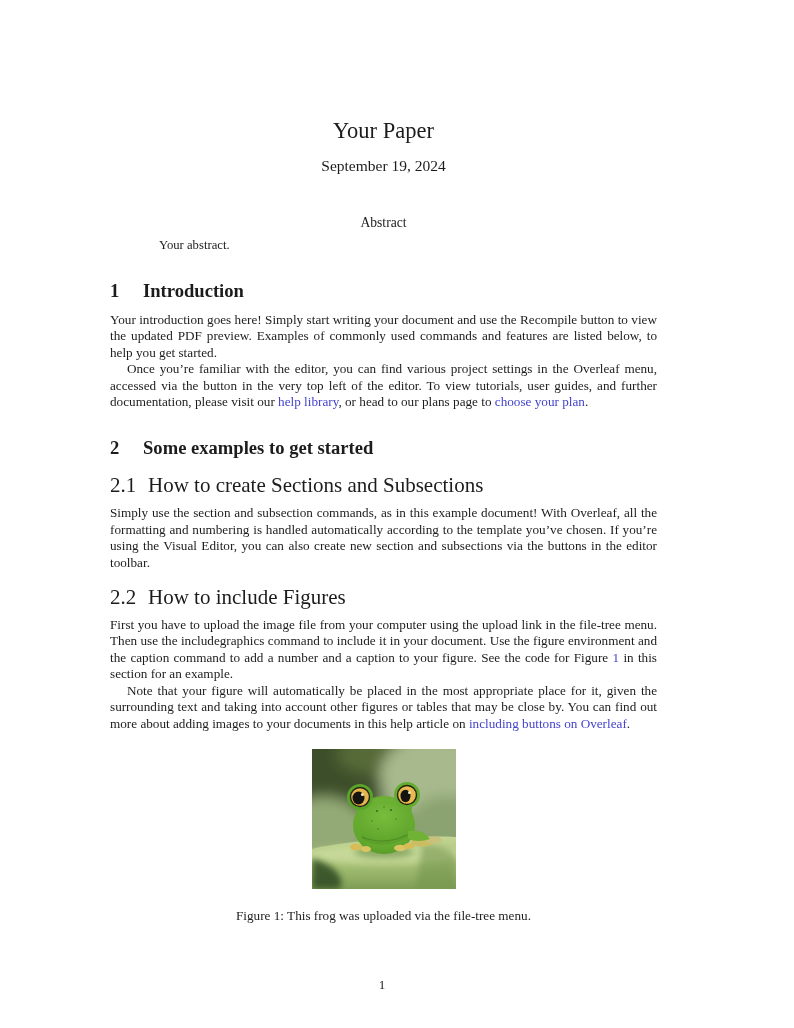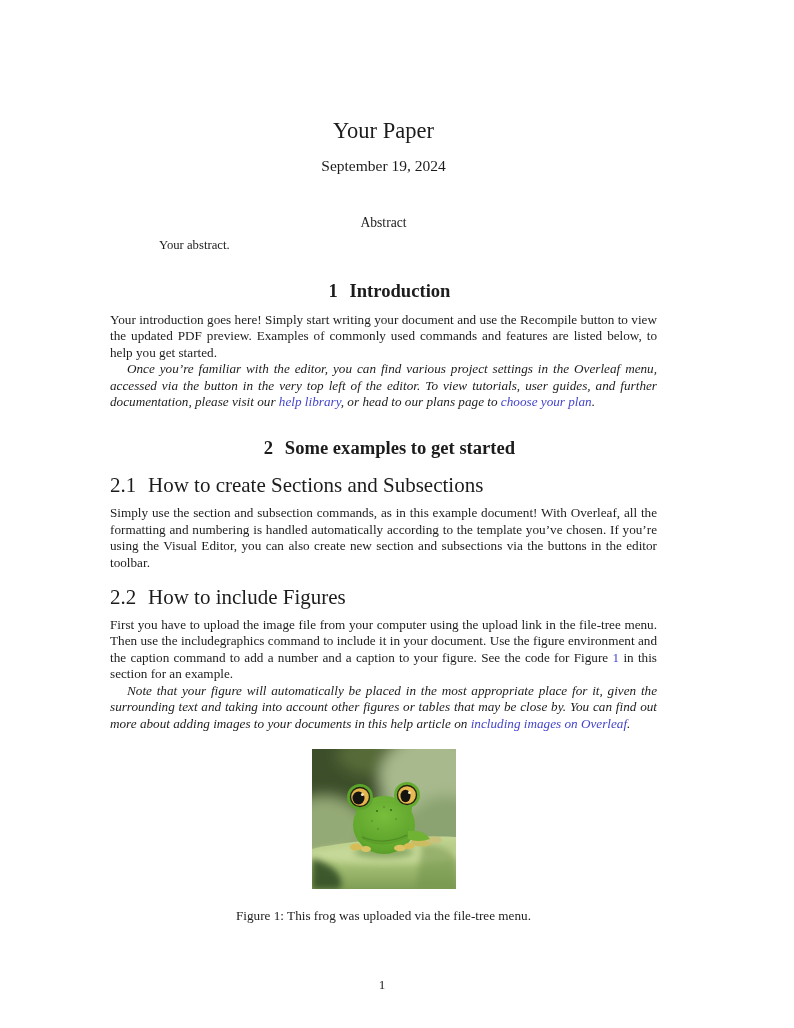--- a/index.html
+++ b/index.html
@@ -23,35 +23,35 @@
     margin-top:40px;font-size:13.6px;line-height:16px;
     font-weight:400;text-align:center;
   }
   .abstract-text{
     margin:7px 32px 0 32px;
     font-size:12.7px;line-height:15px;
     text-indent:17px;text-align:justify;
   }
   h2.sec{
     margin:26px 0 0 0;
-    font-size:18.6px;line-height:23px;font-weight:700;text-align:center;
+    font-size:18.6px;line-height:23px;font-weight:700;
   }
   h2.sec .sec-num{display:inline-block;min-width:33px;}
   h3.subsec{
     margin:17px 0 0 0;
     font-size:21px;line-height:19px;font-weight:400;
   }
   h3.subsec .sec-num{display:inline-block;min-width:38px;}
   p.body-p{
     margin:0;
     font-size:13.2px;line-height:16.4px;
     text-align:justify;
   }
   p.first{margin-top:10px;}
-  p.indent{text-indent:17px;font-style:italic;}
+  p.indent{text-indent:17px;}
   a.doc-link{color:var(--link-color,#4343cc);text-decoration:none;cursor:pointer;}
   figure.fig{margin:17px 0 0 0;text-align:center;}
   .fig-image{
     display:inline-block;width:144px;height:140px;line-height:0;
   }
   figcaption.fig-caption{
     margin-top:15px;
     font-size:13.2px;line-height:16px;
   }
   .page-num{
@@ -80,21 +80,21 @@
     <h2 class="sec"><span class="sec-num">2</span><span>Some examples to get started</span></h2>
 
     <h3 class="subsec"><span class="sec-num">2.1</span><span>How to create Sections and Subsections</span></h3>
 
     <p class="body-p first">Simply use the section and subsection commands, as in this example document! With Overleaf, all the formatting and numbering is handled automatically according to the template you’ve chosen. If you’re using the Visual Editor, you can also create new section and subsections via the buttons in the editor toolbar.</p>
 
     <h3 class="subsec"><span class="sec-num">2.2</span><span>How to include Figures</span></h3>
 
     <p class="body-p first"><span>First you have to upload the image file from your computer using the upload link in the file-tree menu. Then use the includegraphics command to include it in your document. Use the figure environment and the caption command to add a number and a caption to your figure. See the code for Figure </span><a class="doc-link" href="#">1</a><span> in this section for an example.</span></p>
 
-    <p class="body-p indent"><span>Note that your figure will automatically be placed in the most appropriate place for it, given the surrounding text and taking into account other figures or tables that may be close by. You can find out more about adding images to your documents in this help article on </span><a class="doc-link" href="#">including images on Overleaf</a><span>.</span></p>
+    <p class="body-p indent"><span>Note that your figure will automatically be placed in the most appropriate place for it, given the surrounding text and taking into account other figures or tables that may be close by. You can find out more about adding images to your documents in this help article on </span><a class="doc-link" href="#">including buttons on Overleaf</a><span>.</span></p>
 
     <figure class="fig">
       <div class="fig-image">
         <svg width="144" height="140" viewBox="0 0 144 140" xmlns="http://www.w3.org/2000/svg">
           <defs>
             <filter id="blurBig" x="-50%" y="-50%" width="200%" height="200%">
                 <feGaussianBlur stdDeviation="7"></feGaussianBlur>
               </filter>
             <filter id="blurMed" x="-50%" y="-50%" width="200%" height="200%">
                 <feGaussianBlur stdDeviation="3"></feGaussianBlur>

